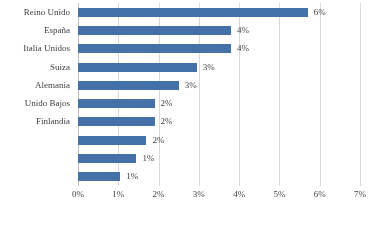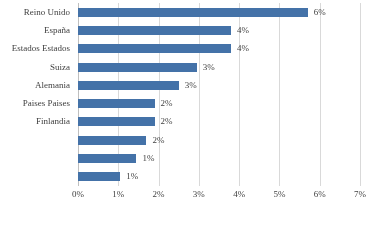--- a/index.html
+++ b/index.html
@@ -107,24 +107,24 @@
   }
 </style>
 </head>
 <body>
 
 <div id="chart-root">
 
   <div id="category-labels">
       <div class="cat-label">Reino Unido</div>
       <div class="cat-label">España</div>
-      <div class="cat-label">Estados Estados</div>
+      <div class="cat-label">Italia Unidos</div>
       <div class="cat-label">Suiza</div>
       <div class="cat-label">Alemania</div>
-      <div class="cat-label">Paises Paises</div>
+      <div class="cat-label">Unido Bajos</div>
       <div class="cat-label">Finlandia</div>
     </div>
 
   <div id="plot-area">
     <div id="gridlines-layer">
         <div class="gridline axis-zero" style="left: 0px;"></div>
         <div class="gridline" style="left: 40.2857px;"></div>
         <div class="gridline" style="left: 80.5714px;"></div>
         <div class="gridline" style="left: 120.857px;"></div>
         <div class="gridline" style="left: 161.143px;"></div>

